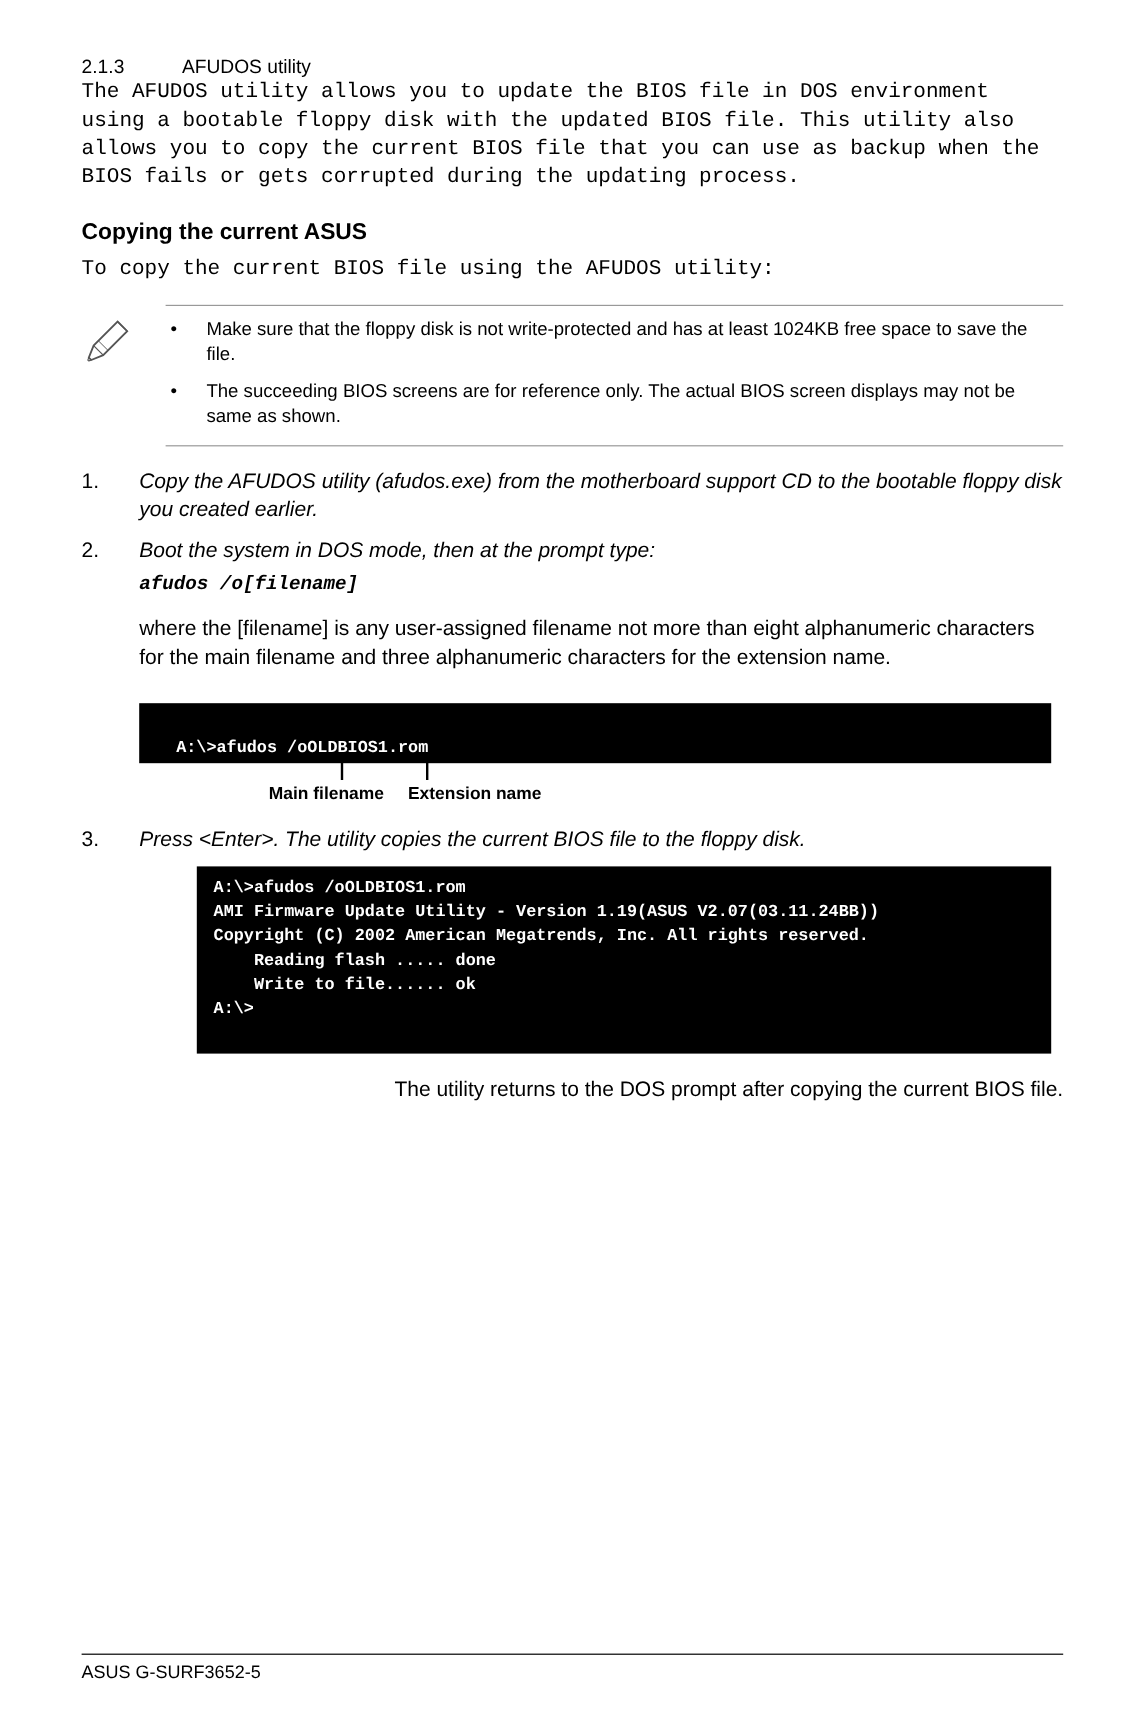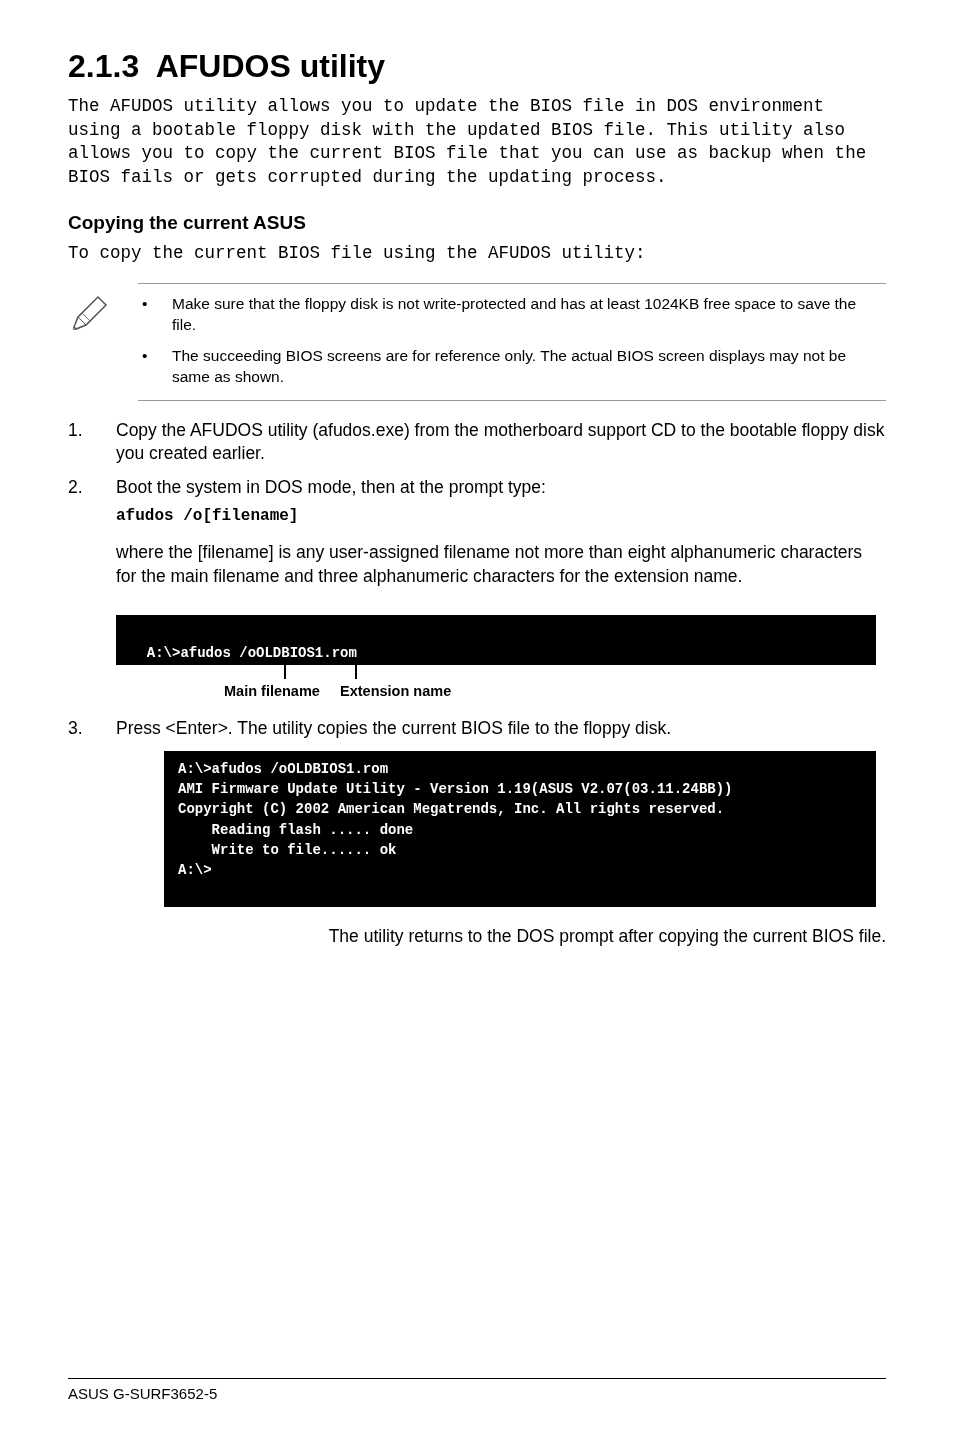--- a/index.html
+++ b/index.html
@@ -6,23 +6,23 @@
     body {
       font-family: Arial, Helvetica, sans-serif;
       background: #fff;
       width: 954px;
       height: 1438px;
       padding: 48px 68px 30px 68px;
       position: relative;
       color: #000;
     }
     .section-title {
-      font-size: 32px;
-      font-weight: bold;
-      margin-bottom: 10px;
+      font-size: 16px;
+      font-weight: normal;
+      margin-bottom: 0;
     }
     .section-number {
       display: inline-block;
       width: 80px;
     }
     .body-text {
       font-size: 17.5px;
       line-height: 1.35;
       margin-bottom: 18px;
       font-family: Liberation Mono, monospace;
@@ -62,21 +62,21 @@
       margin-top: 4px;
     }
     .list-item {
       display: flex;
       gap: 26px;
       font-size: 17.5px;
       line-height: 1.35;
       margin-bottom: 10px;
     }
     .list-number { flex-shrink: 0; width: 22px; }
-    .list-body { flex: 1; }
+    .list-body { flex: 1; font-style: italic; }
     .code {
       font-family: "Courier New", monospace;
       font-weight: bold;
       font-size: 16px;
       margin-top: 6px;
     }
     .sub-body {
       margin-left: 48px;
       font-size: 17.5px;
       line-height: 1.35;

